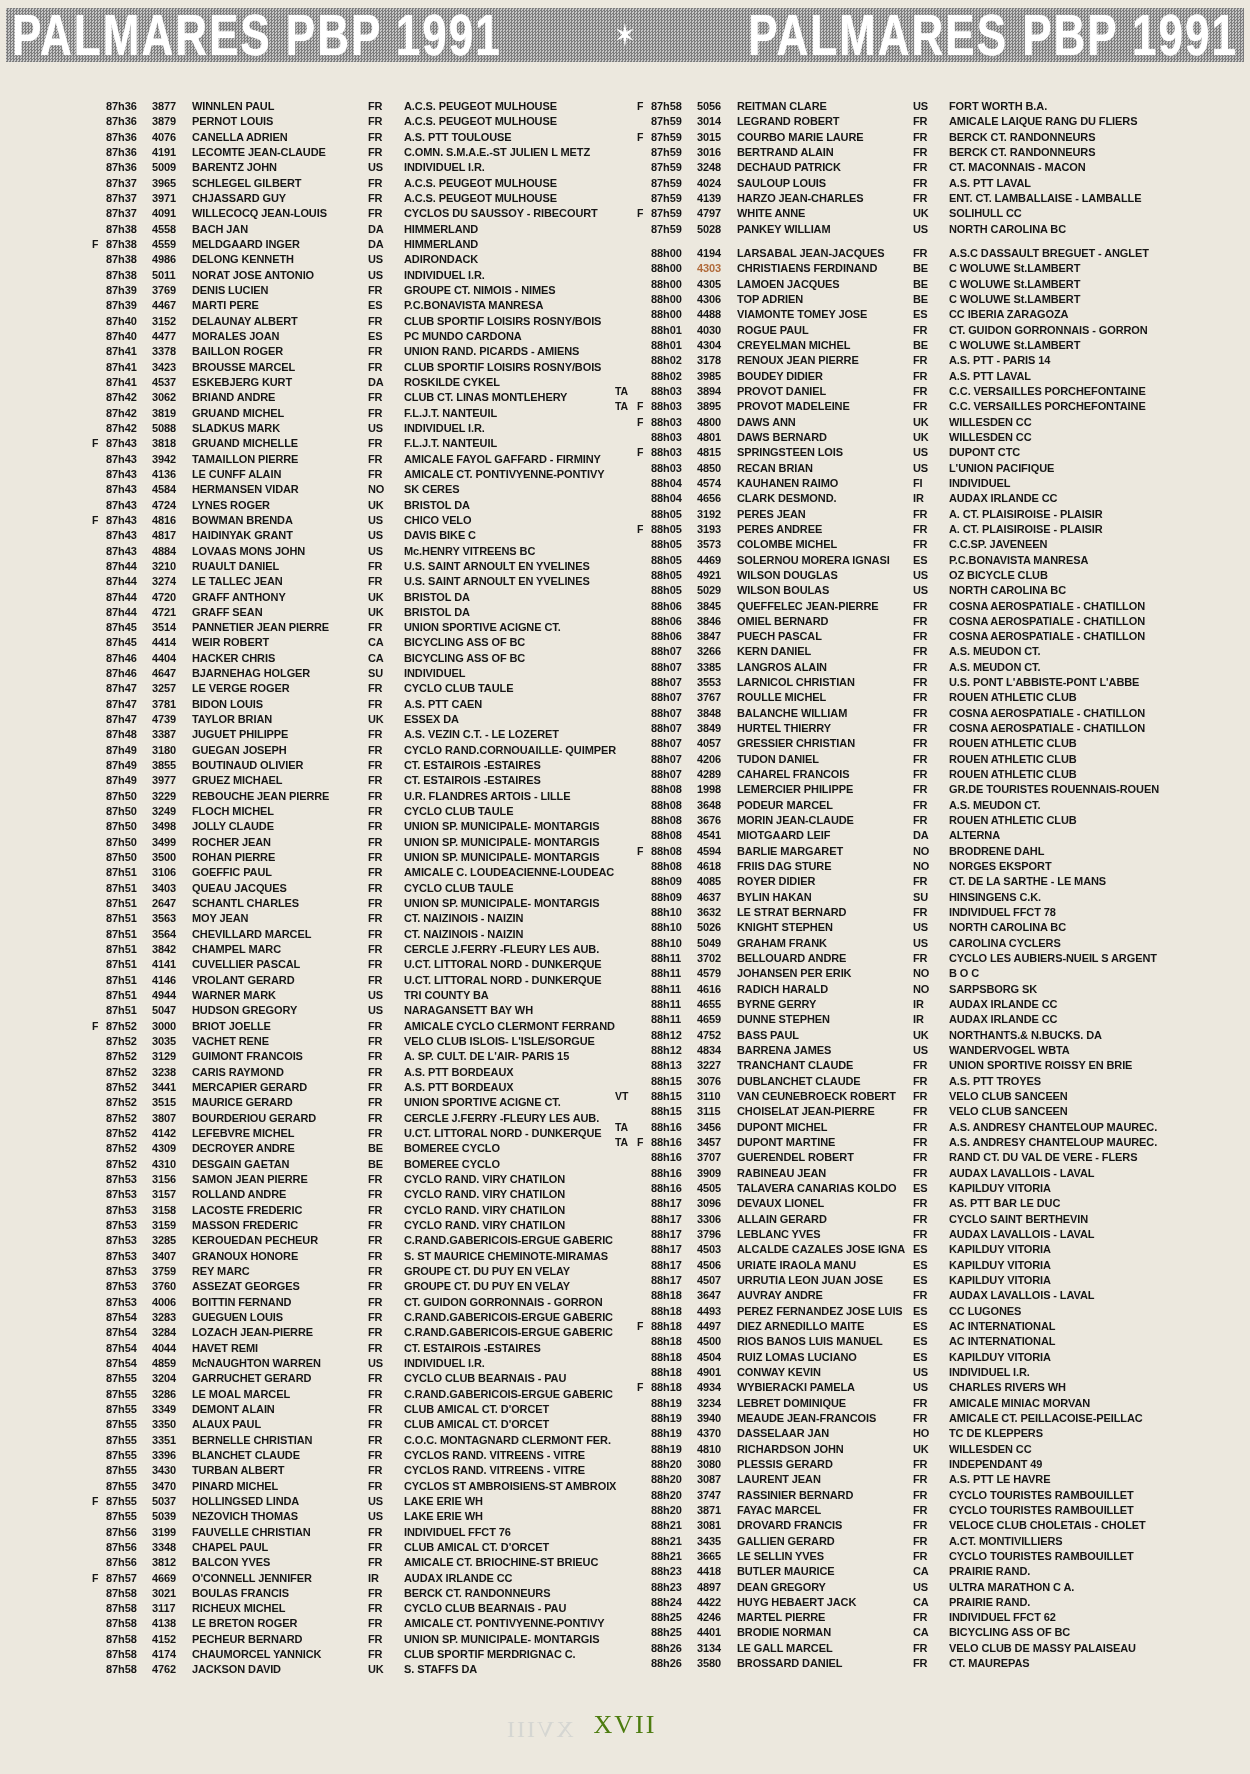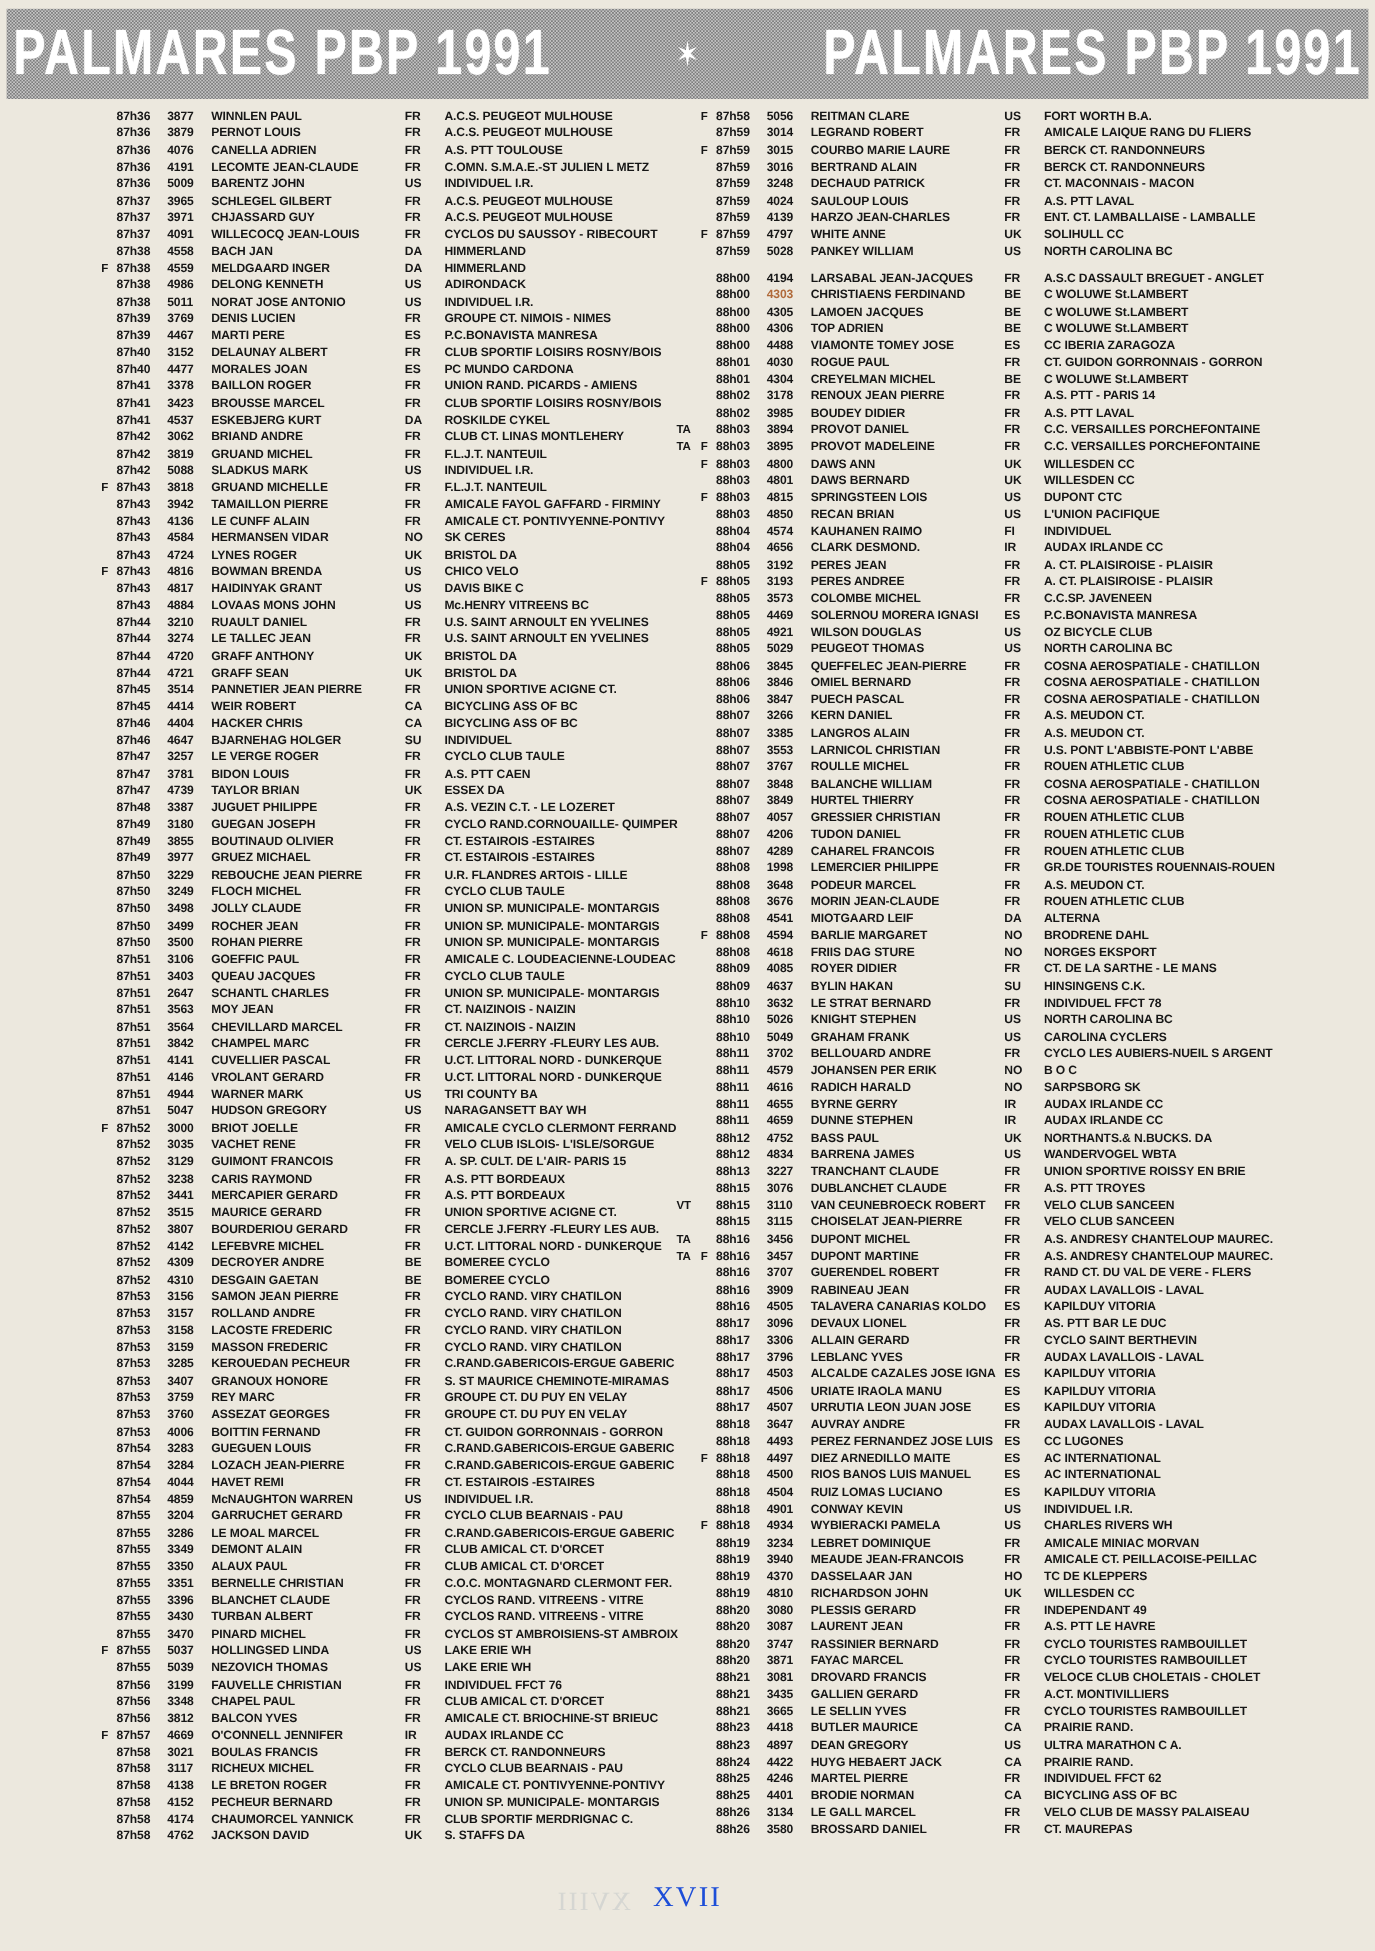--- a/index.html
+++ b/index.html
@@ -3,21 +3,21 @@
 <meta charset="utf-8">
 <style>
   html,body{margin:0;padding:0;}
   body{
     width:1250px;height:1774px;position:relative;overflow:hidden;
     background:#ece8de;
     font-family:"Liberation Sans",sans-serif;
   }
   
   .banner{
-    position:absolute;left:6px;right:6px;top:8px;height:82px;
+    position:absolute;left:6px;right:6px;top:8px;height:54px;
     background:repeating-conic-gradient(#7d7d7d 0% 25%, #c6c6c6 0% 50%) 0 0/3px 3px;
     display:flex;align-items:center;justify-content:space-between;
     padding:0 6px;
   }
   .banner .ttl{
     color:#fff;font-weight:700;font-size:44px;letter-spacing:2px;
     transform:scaleY(1.32);transform-origin:center;white-space:nowrap;
     text-shadow:0 0 1px #fff;
   }
   .banner .star{color:#fff;font-size:26px;transform:scaleY(1.2);}
@@ -34,21 +34,21 @@
   }
   .row.gap{margin-top:9px;}
   .c-ta,.c-f{font-size:10.5px;}
   .c-club{overflow:visible;}
   .c-num.faded{color:#b06a3a;}
   
   .footer{
     position:absolute;left:0;right:0;top:1710px;height:40px;text-align:center;
   }
   .pageno{
-    font-family:"Liberation Serif",serif;font-size:26px;color:#1d4ed8;letter-spacing:2px;
+    font-family:"Liberation Serif",serif;font-size:26px;color:#4d7c0f;letter-spacing:2px;
   }
   .ghost{
     position:absolute;left:505px;top:6px;
     font-family:"Liberation Serif",serif;font-size:24px;color:rgba(130,150,170,.22);
     transform:scaleX(-1);letter-spacing:2px;
   }
 </style>
 </head>
 <body>
 
@@ -1265,21 +1265,21 @@
     <span class="c-num">4921</span>
     <span class="c-name">WILSON DOUGLAS</span>
     <span class="c-cc">US</span>
     <span class="c-club">OZ BICYCLE CLUB</span>
   </div>
     <div class="row">
     <span class="c-ta"></span>
     <span class="c-f"></span>
     <span class="c-time">88h05</span>
     <span class="c-num">5029</span>
-    <span class="c-name">PEUGEOT THOMAS</span>
+    <span class="c-name">WILSON BOULAS</span>
     <span class="c-cc">US</span>
     <span class="c-club">NORTH CAROLINA BC</span>
   </div>
     <div class="row">
     <span class="c-ta"></span>
     <span class="c-f"></span>
     <span class="c-time">88h06</span>
     <span class="c-num">3845</span>
     <span class="c-name">QUEFFELEC JEAN-PIERRE</span>
     <span class="c-cc">FR</span>

